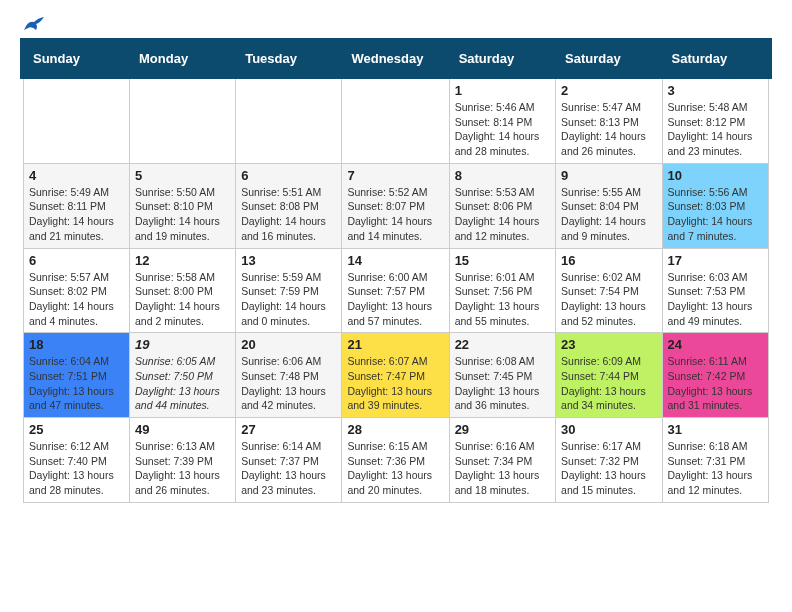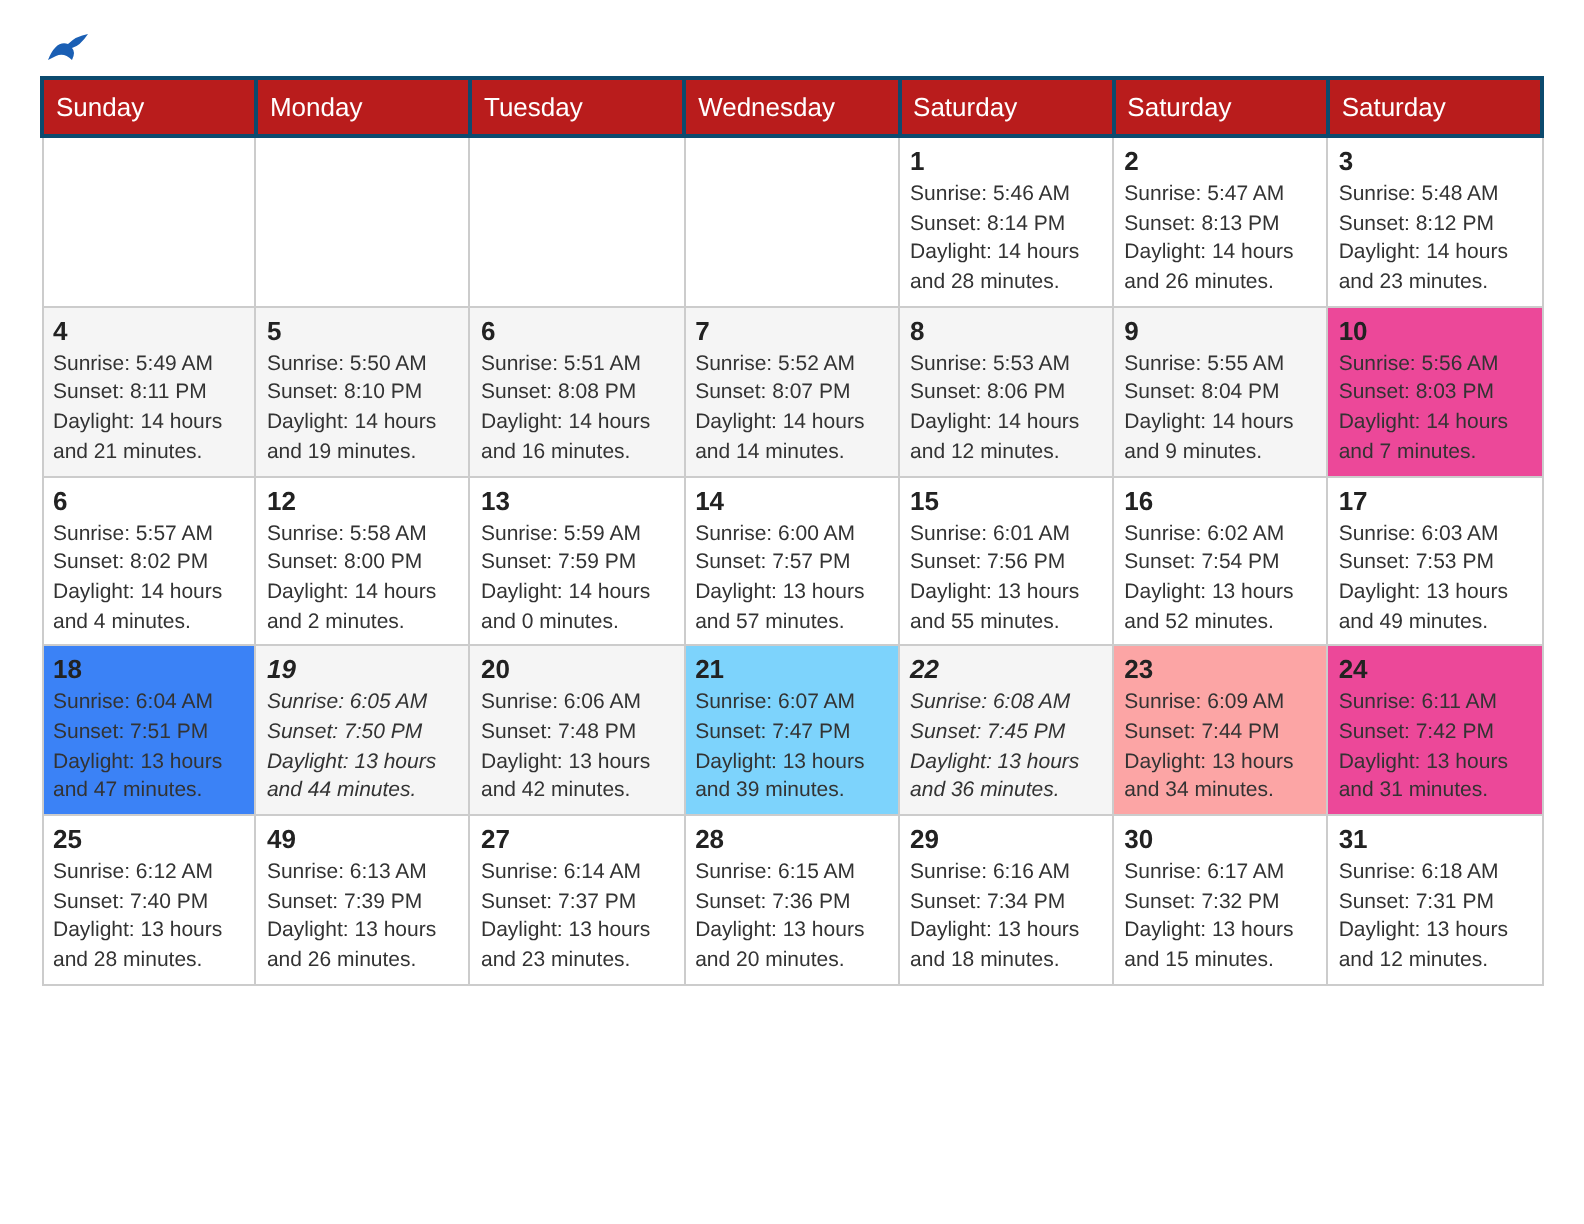--- a/index.html
+++ b/index.html
@@ -48,27 +48,27 @@
       font-size: 16px;
       color: #444;
       margin-top: 2px;
     }
     .calendar {
       width: 100%;
       border-collapse: collapse;
       font-size: 11px;
     }
     .calendar th {
-      background-color: #b91c1c;
+      background-color: #0c4a6e;
       color: #fff;
       text-align: left;
       padding: 6px 6px;
       font-size: 13px;
-      font-weight: normal;
-      border: 2px solid #0c4a6e;
+      font-weight: bold;
+      border: 7px solid #0c4a6e;
     }
     .calendar td {
       border: 1px solid #ccc;
       vertical-align: top;
       padding: 4px 5px;
       width: 108px;
       height: 80px;
       background: #fff;
     }
     .calendar tr:nth-child(even) td {
@@ -161,21 +161,21 @@
           <div class="day-info">Sunrise: 5:52 AM<br>Sunset: 8:07 PM<br>Daylight: 14 hours<br>and 14 minutes.</div>
         </td>
         <td style="background: rgb(245, 245, 245);">
           <span class="day-number">8</span>
           <div class="day-info">Sunrise: 5:53 AM<br>Sunset: 8:06 PM<br>Daylight: 14 hours<br>and 12 minutes.</div>
         </td>
         <td style="background: rgb(245, 245, 245);">
           <span class="day-number">9</span>
           <div class="day-info">Sunrise: 5:55 AM<br>Sunset: 8:04 PM<br>Daylight: 14 hours<br>and 9 minutes.</div>
         </td>
-        <td style="background: #ec4899;">
+        <td style="background: #7dd3fc;">
           <span class="day-number">10</span>
           <div class="day-info">Sunrise: 5:56 AM<br>Sunset: 8:03 PM<br>Daylight: 14 hours<br>and 7 minutes.</div>
         </td>
       </tr>
       <tr>
         <td>
           <span class="day-number">6</span>
           <div class="day-info">Sunrise: 5:57 AM<br>Sunset: 8:02 PM<br>Daylight: 14 hours<br>and 4 minutes.</div>
         </td>
         <td>
@@ -209,29 +209,29 @@
           <div class="day-info">Sunrise: 6:04 AM<br>Sunset: 7:51 PM<br>Daylight: 13 hours<br>and 47 minutes.</div>
         </td>
         <td style="background: rgb(245, 245, 245); font-style: italic;">
           <span class="day-number">19</span>
           <div class="day-info">Sunrise: 6:05 AM<br>Sunset: 7:50 PM<br>Daylight: 13 hours<br>and 44 minutes.</div>
         </td>
         <td style="background: rgb(245, 245, 245);">
           <span class="day-number">20</span>
           <div class="day-info">Sunrise: 6:06 AM<br>Sunset: 7:48 PM<br>Daylight: 13 hours<br>and 42 minutes.</div>
         </td>
-        <td style="background: #7dd3fc;">
+        <td style="background: #fde047;">
           <span class="day-number">21</span>
           <div class="day-info">Sunrise: 6:07 AM<br>Sunset: 7:47 PM<br>Daylight: 13 hours<br>and 39 minutes.</div>
         </td>
-        <td style="background: rgb(245, 245, 245); font-style: italic;">
+        <td style="background: rgb(245, 245, 245);">
           <span class="day-number">22</span>
           <div class="day-info">Sunrise: 6:08 AM<br>Sunset: 7:45 PM<br>Daylight: 13 hours<br>and 36 minutes.</div>
         </td>
-        <td style="background: #fca5a5;">
+        <td style="background: #bef264;">
           <span class="day-number">23</span>
           <div class="day-info">Sunrise: 6:09 AM<br>Sunset: 7:44 PM<br>Daylight: 13 hours<br>and 34 minutes.</div>
         </td>
         <td style="background: #ec4899;">
           <span class="day-number">24</span>
           <div class="day-info">Sunrise: 6:11 AM<br>Sunset: 7:42 PM<br>Daylight: 13 hours<br>and 31 minutes.</div>
         </td>
       </tr>
       <tr>
         <td>

